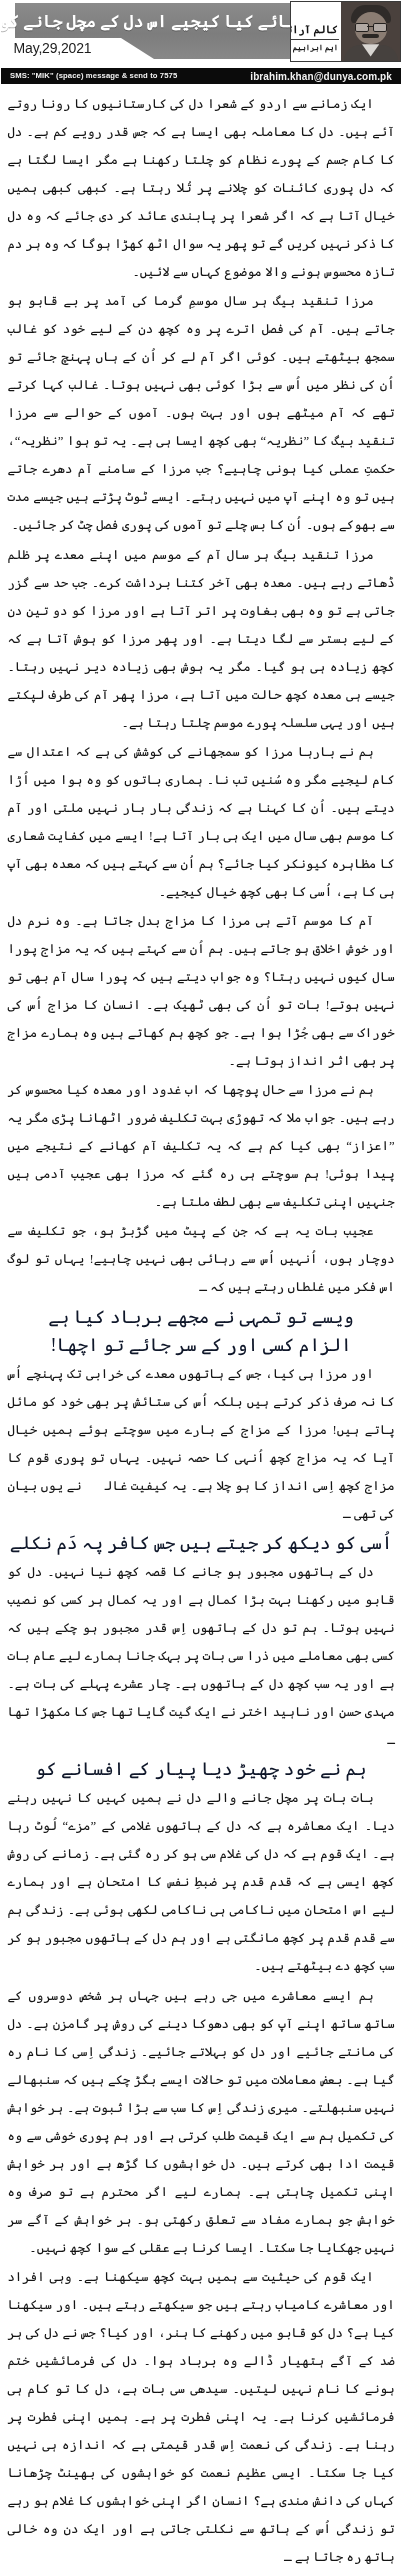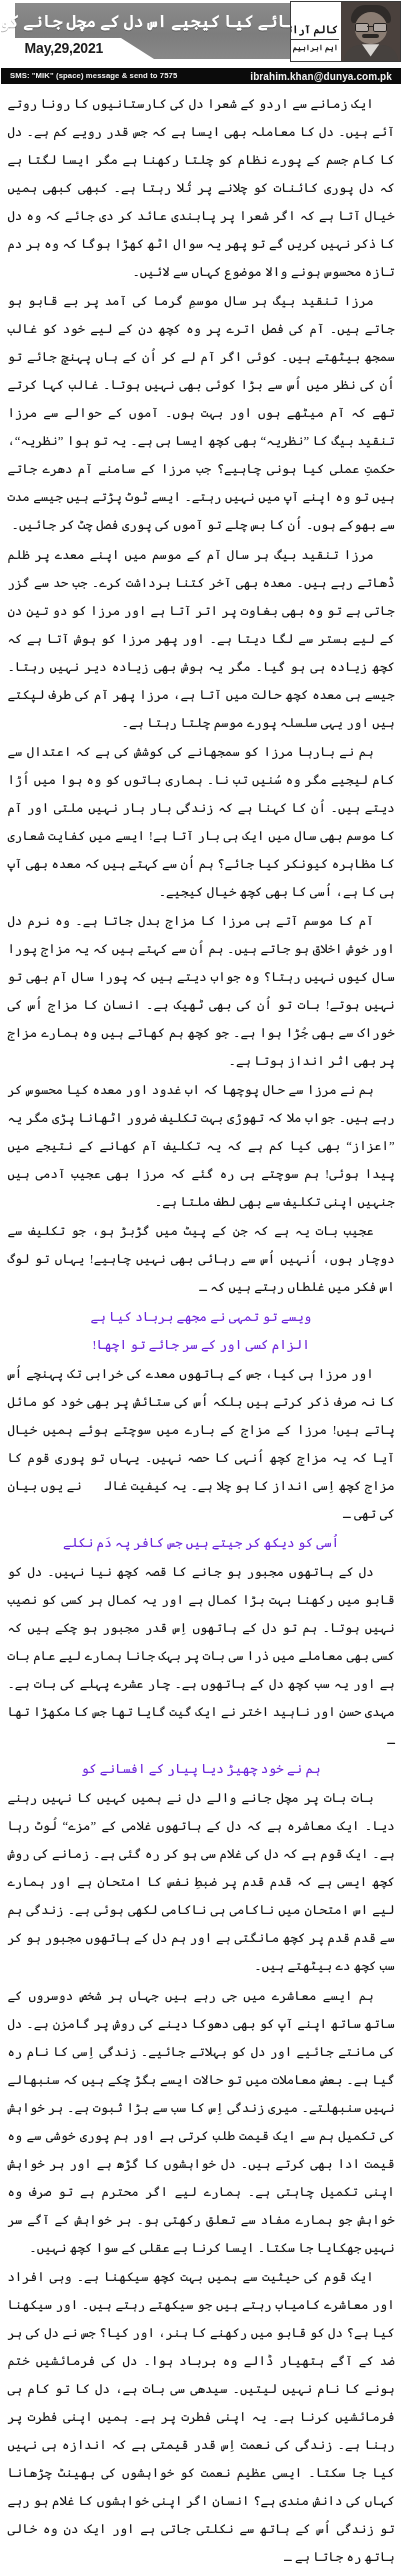--- a/index.html
+++ b/index.html
@@ -67,25 +67,24 @@
     background: #ffffff;
     -webkit-clip-path: polygon(0 0, 121px 0, 154px 21px, 0 21px);
     clip-path: polygon(0 0, 121px 0, 154px 21px, 0 21px);
   }
   .date-text {
     position: absolute;
     left: 13.6px;
     top: 40px;
     font-family: "Liberation Sans", sans-serif;
     font-size: 14px;
-    font-weight: 700;
+    font-weight: 400;
     color: #1c1c1c;
     letter-spacing: -0.2px;
     direction: ltr;
-    margin-left: 11px;
   }
 
   
   .author-box {
     position: absolute;
     left: 290px;
     top: 1.2px;
     width: 109px;
     height: 59px;
     background: #ffffff;
@@ -238,23 +237,23 @@
     color: #151515;
     text-align: justify;
     text-align-last: right;
     text-indent: 21px;
     word-spacing: 0.3px;
   }
 
   .verse {
     margin: 0;
     font-family: "Liberation Serif", "DejaVu Serif", serif;
-    font-size: 13px;
+    font-size: 18px;
     line-height: 28px;
-    color: #6d28d9;
+    color: #0f172a;
     text-align: center;
     white-space: nowrap;
   }
   .verse-block { margin: 0 0 1.2px 0; }
 </style>
 </head>
 <body>
 
 <div class="page">
 

